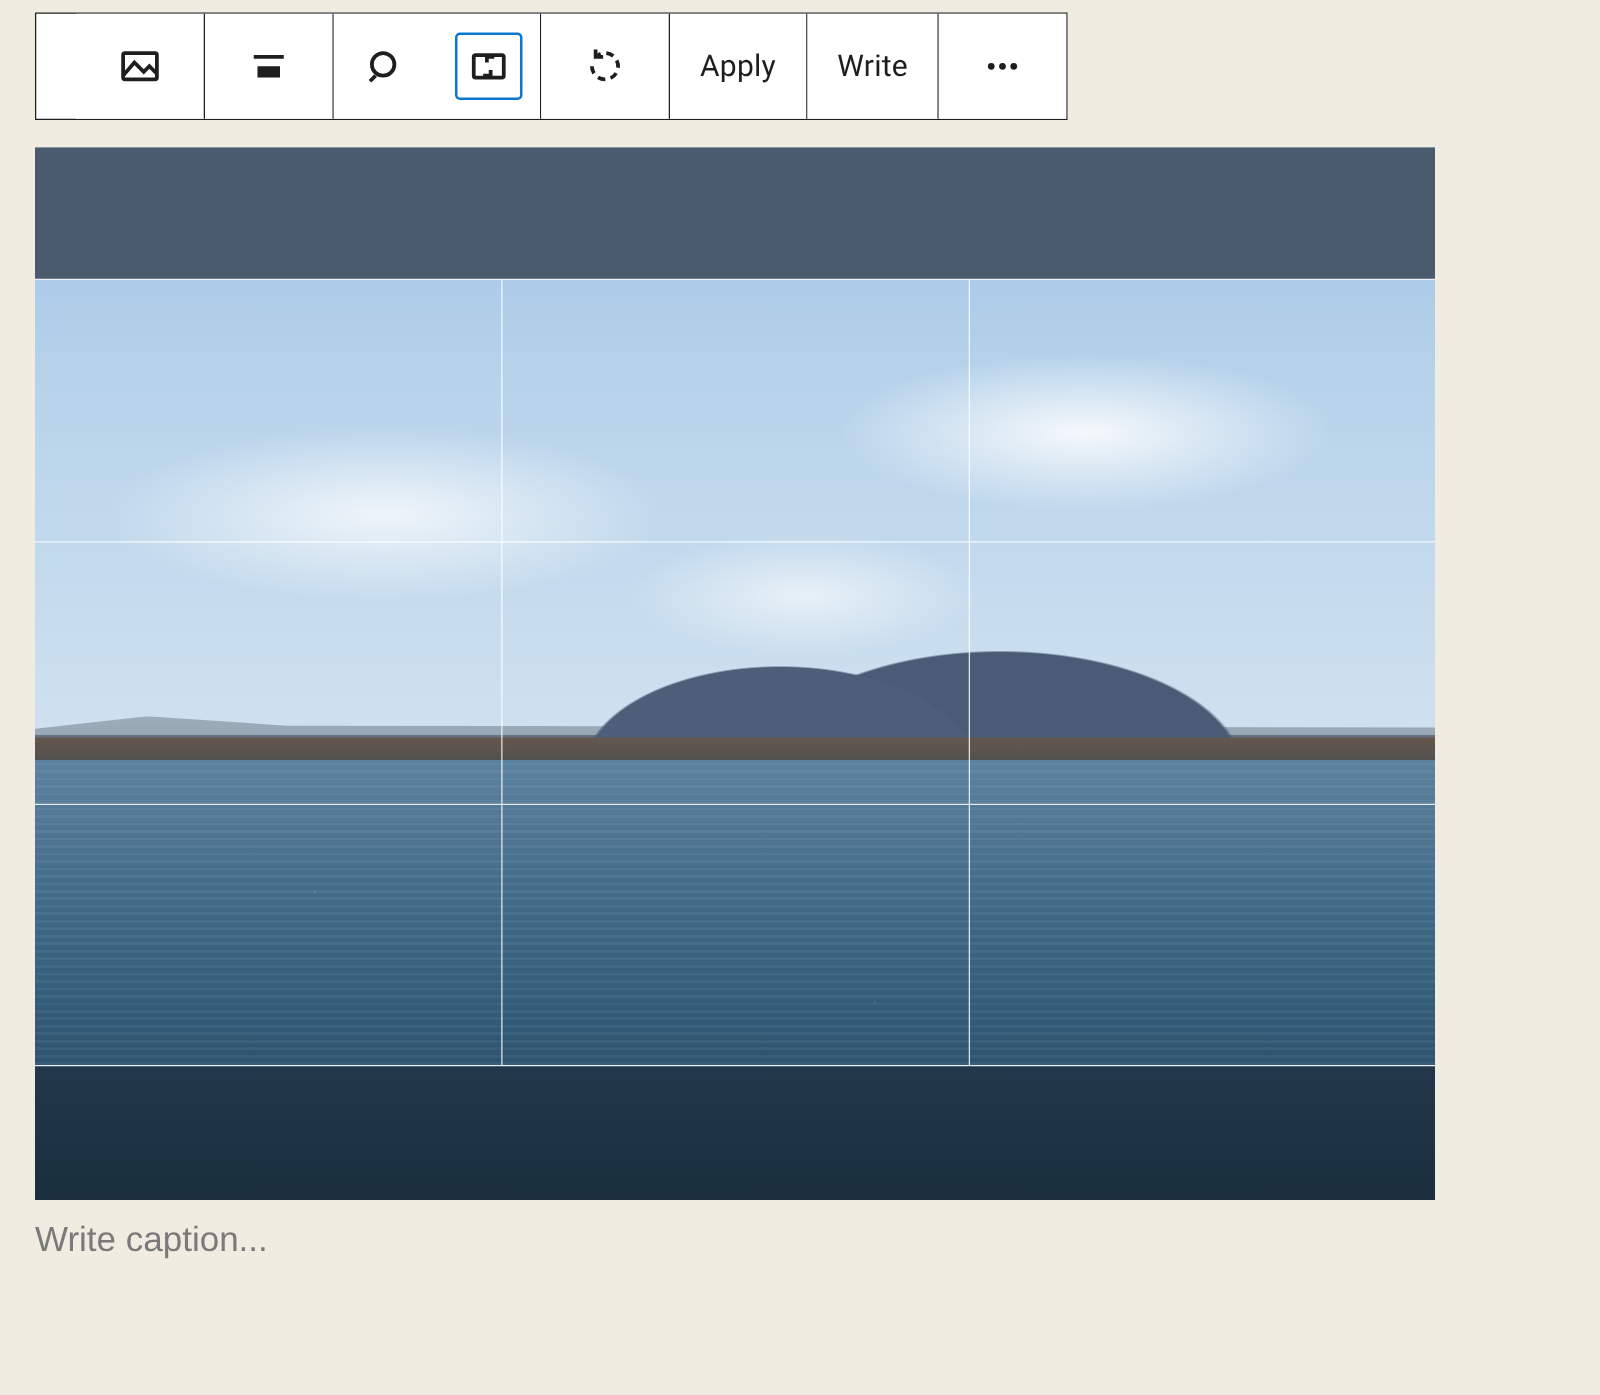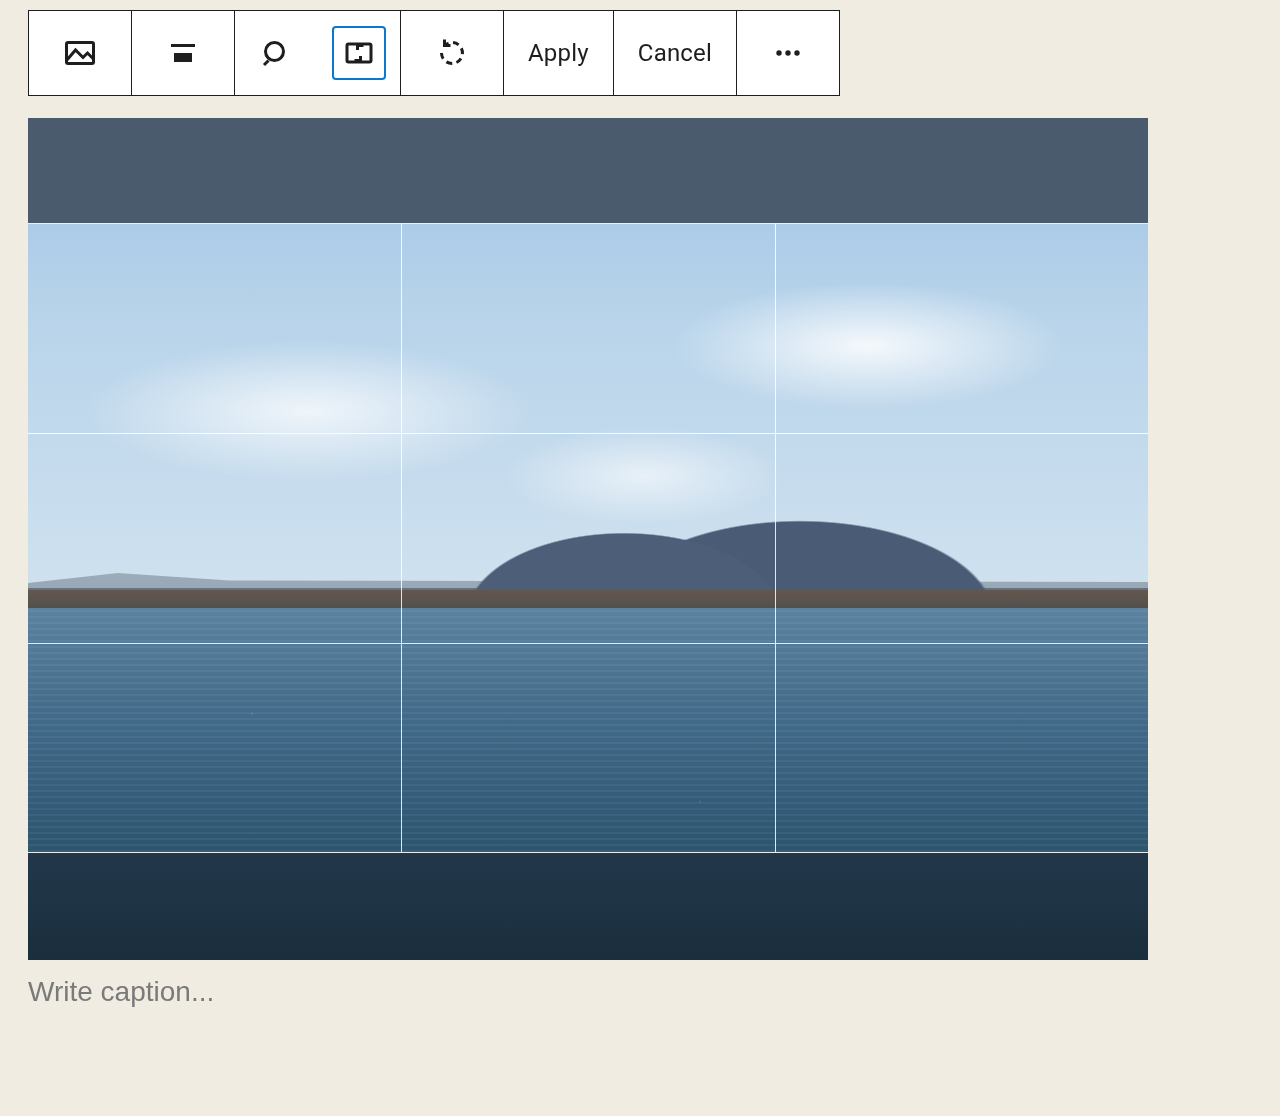--- a/index.html
+++ b/index.html
@@ -14,20 +14,21 @@
   }
 
   .wrap { padding: 10px 28px 0 28px; }
 
   
   .toolbar {
     display: inline-flex;
     background: #fff;
     border: 1px solid #1e1e1e;
     height: 86px;
+    padding-left: 32px;
   }
   .tb-cell {
     display: flex;
     align-items: center;
     justify-content: center;
     border-right: 1px solid #1e1e1e;
     padding: 0 24px;
     min-width: 88px;
     color: #1e1e1e;
     font-size: 24px;
@@ -218,21 +219,21 @@
           <polyline points="7,3 7,7 11,7"></polyline>
         </svg>
       </span>
     </div>
 
     <div class="tb-cell text-btn">
       <span>Apply</span>
     </div>
 
     <div class="tb-cell text-btn">
-      <span>Cancel</span>
+      <span>Write</span>
     </div>
 
     <div class="tb-cell">
       <span class="icon-btn">
         <svg viewBox="0 0 24 24">
           <circle cx="6" cy="12" r="1.8" fill="#1e1e1e"></circle>
           <circle cx="12" cy="12" r="1.8" fill="#1e1e1e"></circle>
           <circle cx="18" cy="12" r="1.8" fill="#1e1e1e"></circle>
         </svg>
       </span>

